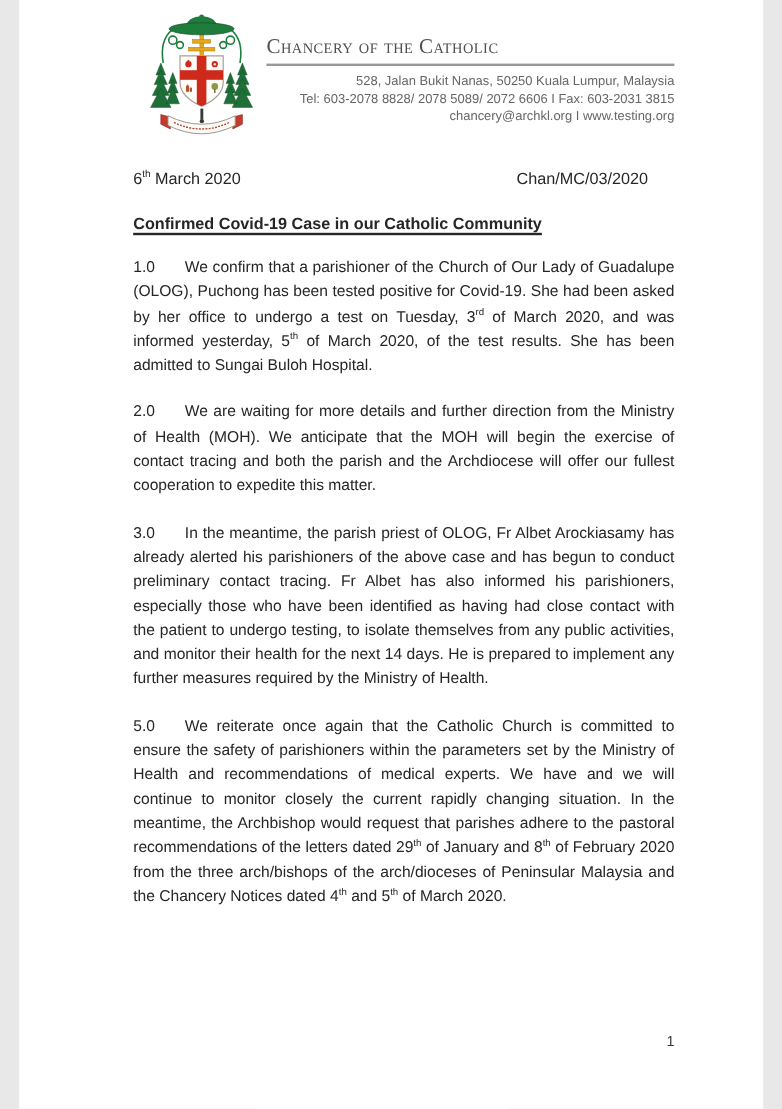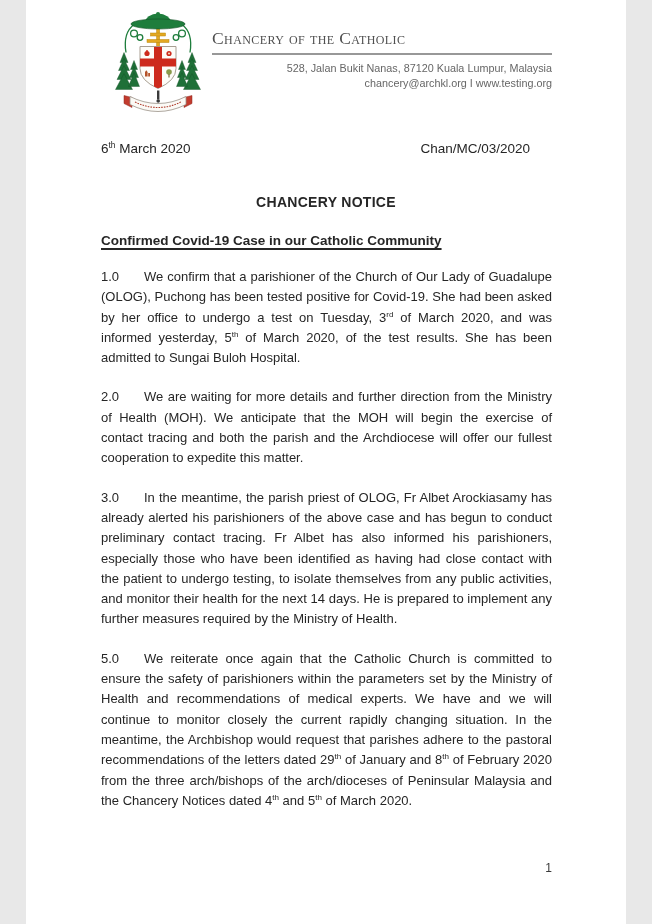--- a/index.html
+++ b/index.html
@@ -5,20 +5,21 @@
   html, body { margin: 0; padding: 0; background: #e8e8e8; }
   .page {
     position: relative;
     width: 600px;
     height: 924px;
     margin: 0 auto;
     background: #ffffff;
     font-family: "Liberation Sans", sans-serif;
     color: #262626;
     overflow: hidden;
+    padding-left: 20px;
   }
 
   
   .letterhead {
     display: flex;
     margin: 8px 74px 0 88px;
     align-items: flex-start;
   }
   .crest { width: 88px; height: 108px; flex: 0 0 88px; }
   .head-right { flex: 1; padding-left: 10px; padding-top: 20px; }
@@ -173,32 +174,32 @@
         <path d="M78,87 L70,89 L70,99 L78,95 Z" fill="#c23b2e" stroke="#8f2a20" stroke-width="0.5"></path>
         <path d="M16,88 Q30,95 44,95 Q58,95 72,88 L72,96 Q58,103 44,103 Q30,103 16,96 Z" fill="#fbfaf6" stroke="#9a9288" stroke-width="0.8"></path>
         <path d="M21,93.5 Q32,99 44,99 Q56,99 67,93.5" fill="none" stroke="#b04030" stroke-width="1.1" stroke-dasharray="1.6,1.1"></path>
       </g>
     </svg>
 
     <div class="head-right">
       <div class="org-title">Chancery of the Catholic</div>
       <hr class="head-rule">
       <div class="contact-block">
-        <div>528, Jalan Bukit Nanas, 87120 Kuala Lumpur, Malaysia</div>
+        <div>528, Jalan Bukit Nanas, 50250 Kuala Lumpur, Malaysia</div>
+        <div>Tel: 603-2078 8828/ 2078 5089/ 2072 6606 I Fax: 603-2031 3815</div>
         <div>chancery@archkl.org I www.testing.org</div>
       </div>
     </div>
   </div>
 
   <div class="meta-row">
     <span>6<sup>th</sup> March 2020</span>
     <span class="ref-no">Chan/MC/03/2020</span>
   </div>
 
-  <div class="notice-title">CHANCERY NOTICE</div>
 
   <div class="subject">Confirmed Covid-19 Case in our Catholic Community</div>
 
   <p class="para"><span class="pnum">1.0</span><span>We confirm that a parishioner of the Church of Our Lady of Guadalupe (OLOG), Puchong has been tested positive for Covid-19. She had been asked by her office to undergo a test on Tuesday, 3<sup>rd</sup> of March 2020, and was informed yesterday, 5<sup>th</sup> of March 2020, of the test results. She has been admitted to Sungai Buloh Hospital.</span></p>
 
   <p class="para"><span class="pnum">2.0</span><span>We are waiting for more details and further direction from the Ministry of Health (MOH). We anticipate that the MOH will begin the exercise of contact tracing and both the parish and the Archdiocese will offer our fullest cooperation to expedite this matter.</span></p>
 
   <p class="para"><span class="pnum">3.0</span><span>In the meantime, the parish priest of OLOG, Fr Albet Arockiasamy has already alerted his parishioners of the above case and has begun to conduct preliminary contact tracing. Fr Albet has also informed his parishioners, especially those who have been identified as having had close contact with the patient to undergo testing, to isolate themselves from any public activities, and monitor their health for the next 14 days. He is prepared to implement any further measures required by the Ministry of Health.</span></p>
 
 

